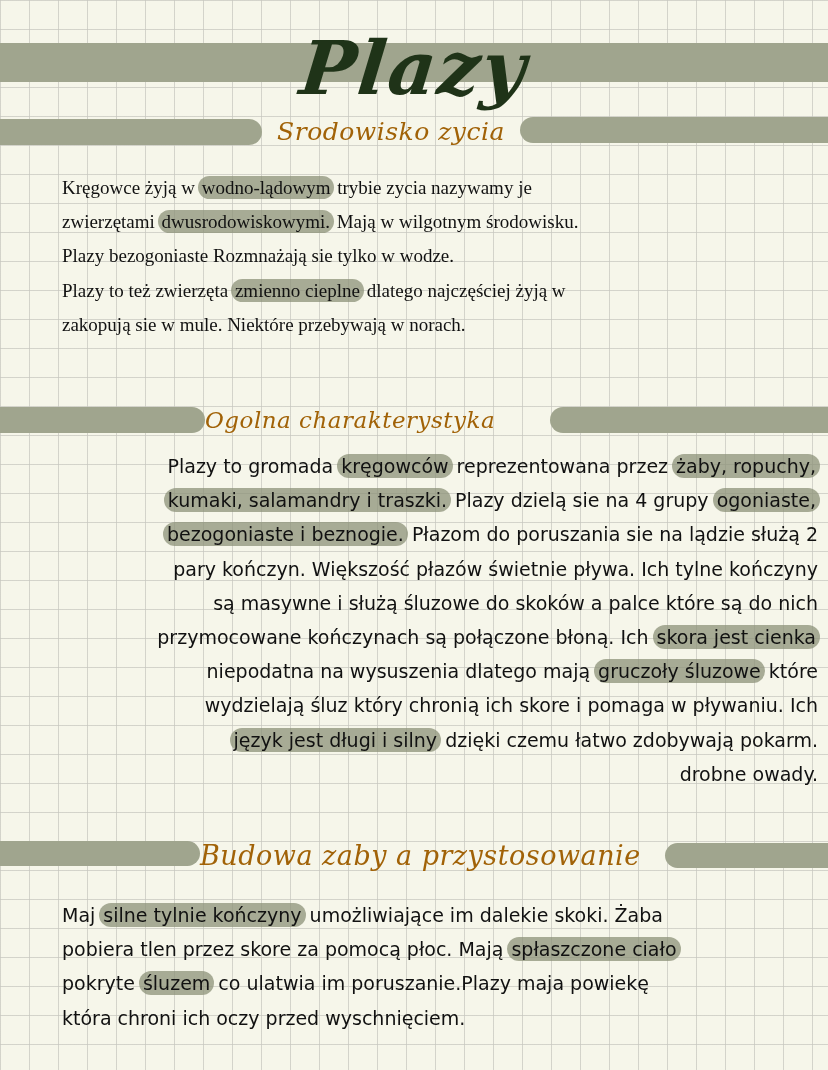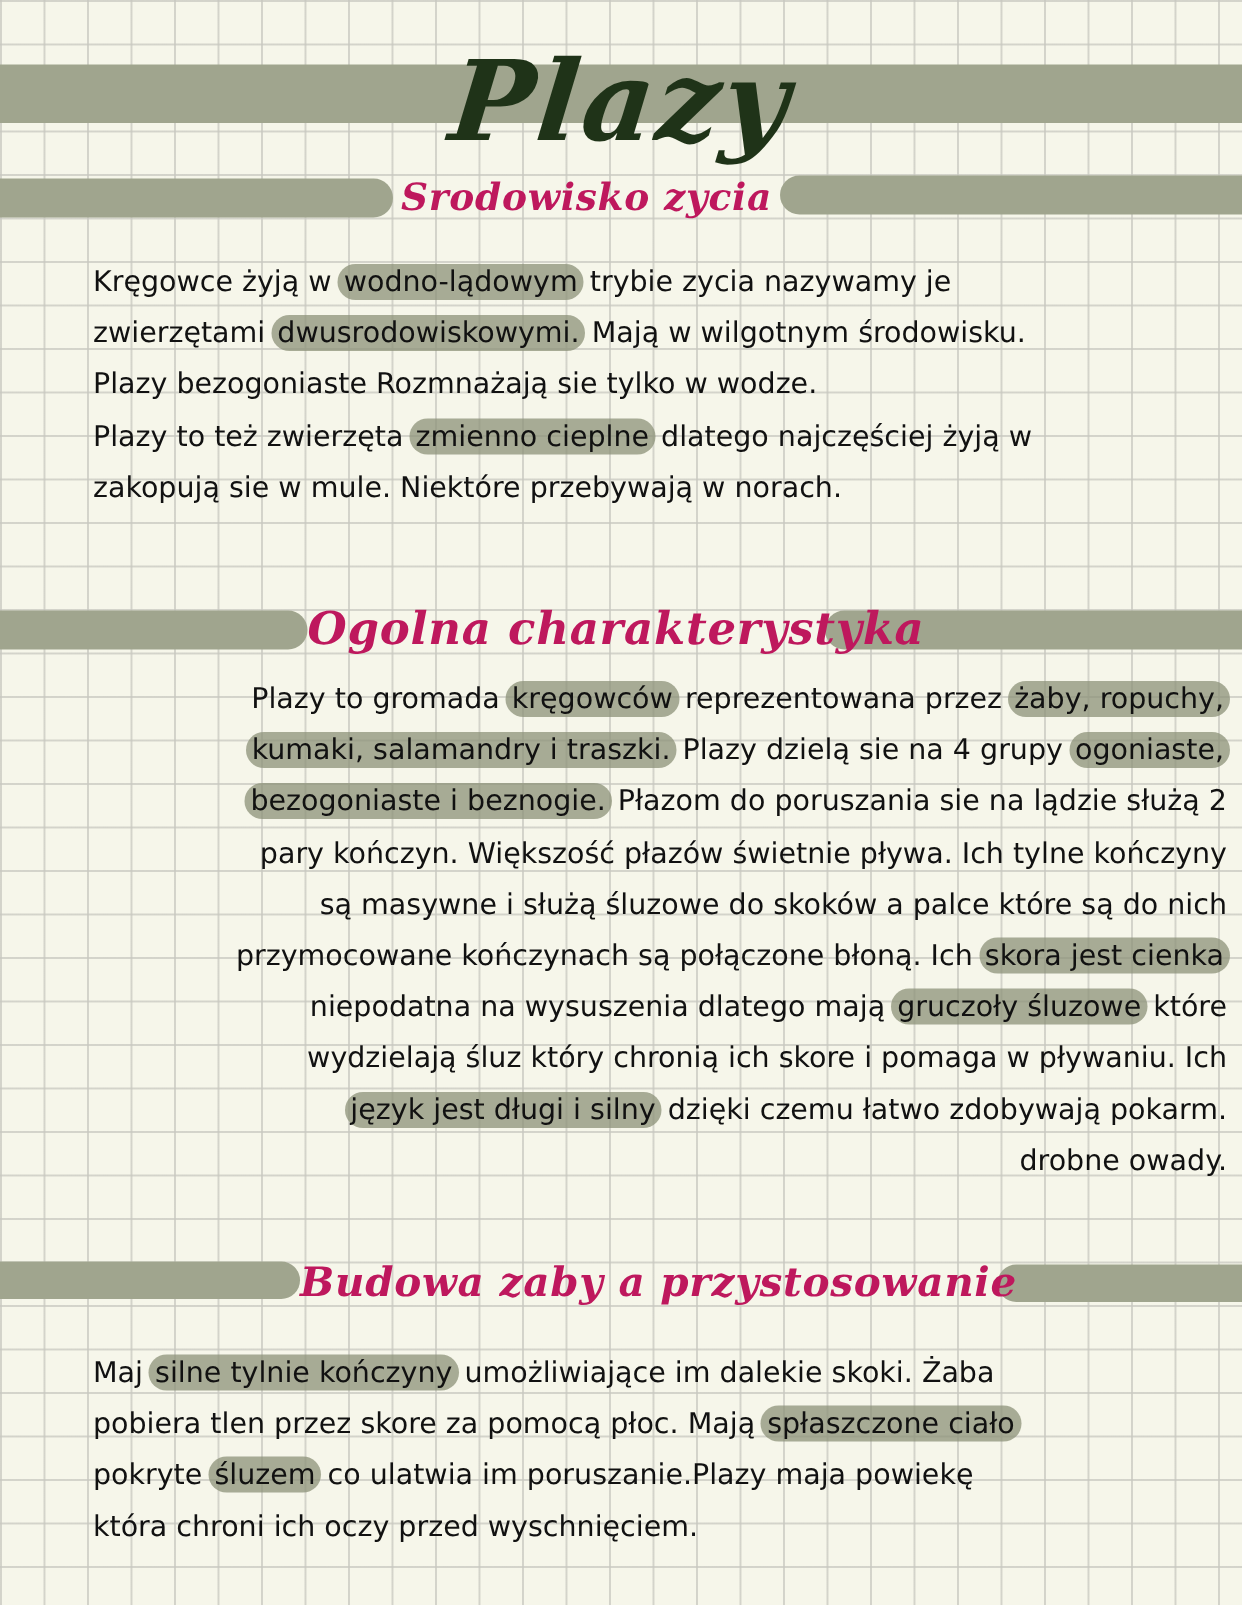--- a/index.html
+++ b/index.html
@@ -17,67 +17,67 @@
   .bar { position:absolute; background:#a0a58e; }
   .bar.round-r { border-radius:0 14px 14px 0; }
   .bar.round-l { border-radius:14px 0 0 14px; }
   .title {
     position:absolute; left:0; width:828px; top:18px; text-align:center;
     font-family:"DejaVu Serif", serif; font-style:italic; font-weight:bold;
     font-size:74px; letter-spacing:2px; color:#1f3318; line-height:100px;
     transform:skewX(-6deg);
   }
   .heading {
-    position:absolute; font-family:"DejaVu Serif", serif; font-style:italic; font-weight:bold;
-    color:#be185d; white-space:nowrap; letter-spacing:0.5px;
+    position:absolute; font-family:"DejaVu Serif", serif; font-style:italic; font-weight:normal;
+    color:#a16207; white-space:nowrap; letter-spacing:0.5px;
   }
   .para {
     position:absolute; left:62px; width:760px;
     font-size:19px; line-height:34.2px; white-space:nowrap;
   }
   .line { display:block; height:34.2px; }
   .hl {
     background:rgba(140,146,120,0.75);
     border-radius:13px; padding:1px 4px; margin:0 -2px;
   }
 </style>
 </head>
 <body>
 
 <div class="bar" style="left:0;top:43px;width:828px;height:39px;"></div>
 <div class="title">Plazy</div>
 
 <div class="bar round-r" style="left:0;top:119px;width:262px;height:26px;"></div>
 <div class="bar round-l" style="left:520px;top:117px;width:308px;height:26px;"></div>
 <div class="heading" style="left:266px;top:112px;width:250px;text-align:center;font-size:25px;line-height:40px;">Srodowisko zycia</div>
-<div class="para" style="top:171px;">
+<div class="para" style="top:171px;font-family:Liberation Serif, serif;">
     <span class="line"><span>Kręgowce żyją w </span><span class="hl">wodno-lądowym</span><span> trybie zycia nazywamy je</span></span>
     <span class="line"><span>zwierzętami </span><span class="hl">dwusrodowiskowymi.</span><span> Mają w wilgotnym środowisku.</span></span>
     <span class="line"><span>Plazy bezogoniaste Rozmnażają sie tylko w wodze.</span></span>
     <span class="line"><span>Plazy to też zwierzęta </span><span class="hl">zmienno cieplne</span><span> dlatego najczęściej żyją w</span></span>
     <span class="line"><span>zakopują sie w mule. Niektóre przebywają w norach.</span></span>
   </div>
 
 <div class="bar round-r" style="left:0;top:407px;width:205px;height:26px;"></div>
 <div class="bar round-l" style="left:550px;top:407px;width:278px;height:26px;"></div>
-<div class="heading" style="left:205px;top:400px;width:279px;text-align:center;font-size:30px;line-height:40px;">Ogolna charakterystyka</div>
+<div class="heading" style="left:205px;top:400px;width:279px;text-align:center;font-size:23px;line-height:40px;">Ogolna charakterystyka</div>
 <div class="para" style="top:449px;left:58px;text-align:right;">
     <span class="line"><span>Plazy to gromada </span><span class="hl">kręgowców</span><span> reprezentowana przez </span><span class="hl">żaby, ropuchy,</span></span>
     <span class="line"><span class="hl">kumaki, salamandry i traszki.</span><span> Plazy dzielą sie na 4 grupy </span><span class="hl">ogoniaste,</span></span>
     <span class="line"><span class="hl">bezogoniaste i beznogie.</span><span> Płazom do poruszania sie na lądzie służą 2</span></span>
     <span class="line"><span>pary kończyn. Większość płazów świetnie pływa. Ich tylne kończyny</span></span>
     <span class="line"><span>są masywne i służą śluzowe do skoków a palce które są do nich</span></span>
     <span class="line"><span>przymocowane  kończynach są połączone błoną. Ich </span><span class="hl">skora jest cienka</span></span>
     <span class="line"><span>niepodatna na wysuszenia dlatego mają </span><span class="hl">gruczoły śluzowe</span><span> które</span></span>
     <span class="line"><span>wydzielają śluz który chronią ich skore i pomaga w pływaniu. Ich</span></span>
     <span class="line"><span class="hl">język jest długi i silny</span><span> dzięki czemu łatwo zdobywają pokarm.</span></span>
     <span class="line"><span>drobne owady.</span></span>
   </div>
 
 <div class="bar round-r" style="left:0;top:841px;width:200px;height:25px;"></div>
 <div class="bar round-l" style="left:665px;top:843px;width:163px;height:25px;"></div>
-<div class="heading" style="left:200px;top:836px;width:465px;text-align:center;font-size:27px;line-height:40px;">Budowa zaby a przystosowanie</div>
+<div class="heading" style="left:200px;top:836px;width:465px;text-align:left;font-size:27px;line-height:40px;">Budowa zaby a przystosowanie</div>
 <div class="para" style="top:898px;">
     <span class="line"><span>Maj </span><span class="hl">silne tylnie kończyny</span><span> umożliwiające im dalekie skoki. Żaba</span></span>
     <span class="line"><span>pobiera tlen przez skore  za pomocą płoc. Mają </span><span class="hl">spłaszczone ciało</span></span>
     <span class="line"><span>pokryte </span><span class="hl">śluzem</span><span> co ulatwia im poruszanie.Plazy maja powiekę</span></span>
     <span class="line"><span>która chroni ich  oczy przed wyschnięciem.</span></span>
   </div>
 
 </body></html>

